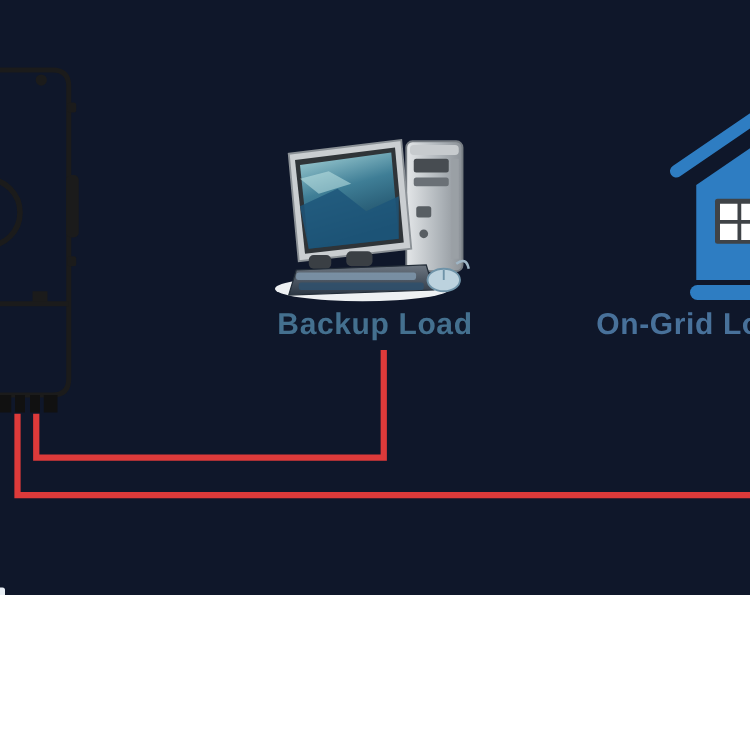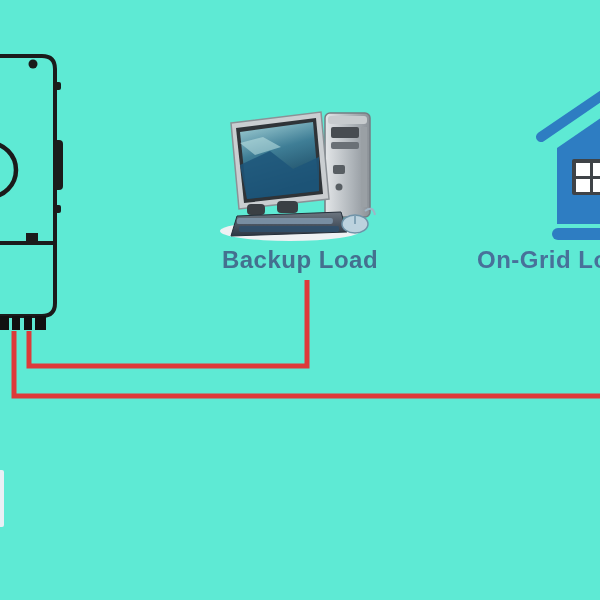--- a/index.html
+++ b/index.html
@@ -1,16 +1,16 @@
 <!DOCTYPE html>
 <html><head>
 <meta charset="utf-8">
 <style>
   html,body{margin:0;padding:0;background:#fff;font-family:"Liberation Sans",sans-serif;}
-  .canvas{position:relative;width:600px;height:600px;background:#5eead4;overflow:hidden;}
+  .canvas{position:relative;width:600px;height:476px;background:#0f172a;overflow:hidden;}
   .abs{position:absolute;}
   .dev-label{
     font-weight:bold;
     font-size:24px;
     letter-spacing:0.5px;
     color:#44708f;
     white-space:nowrap;
   }
   #backup-label{left:200px;top:246px;width:200px;text-align:center;}
   #ongrid-label{left:477px;top:246px;width:220px;text-align:left;color:#48719a;}

